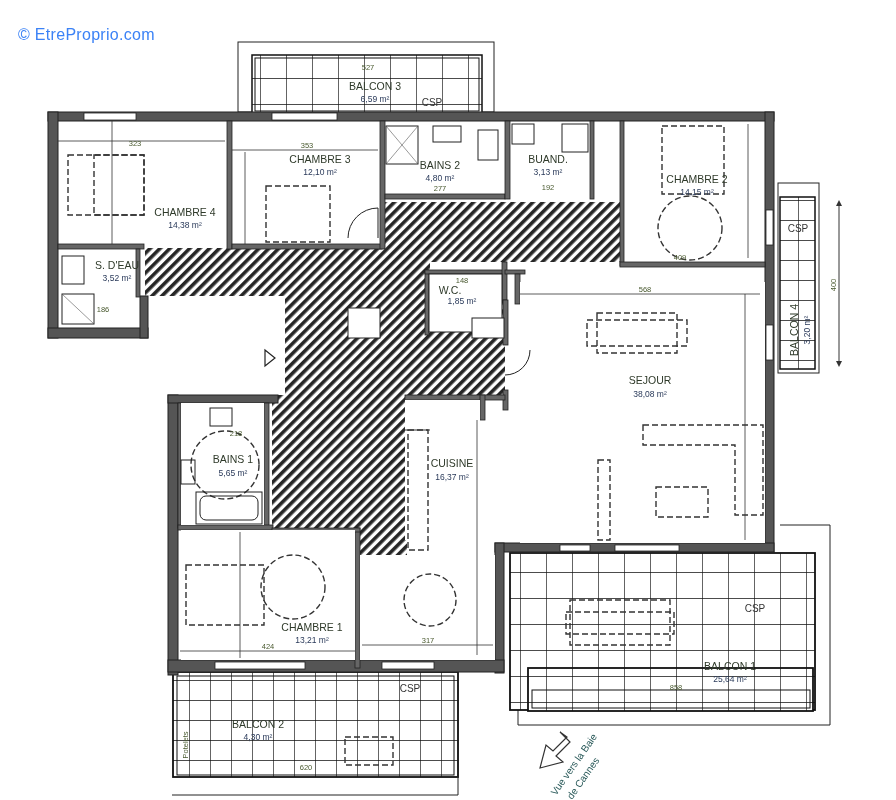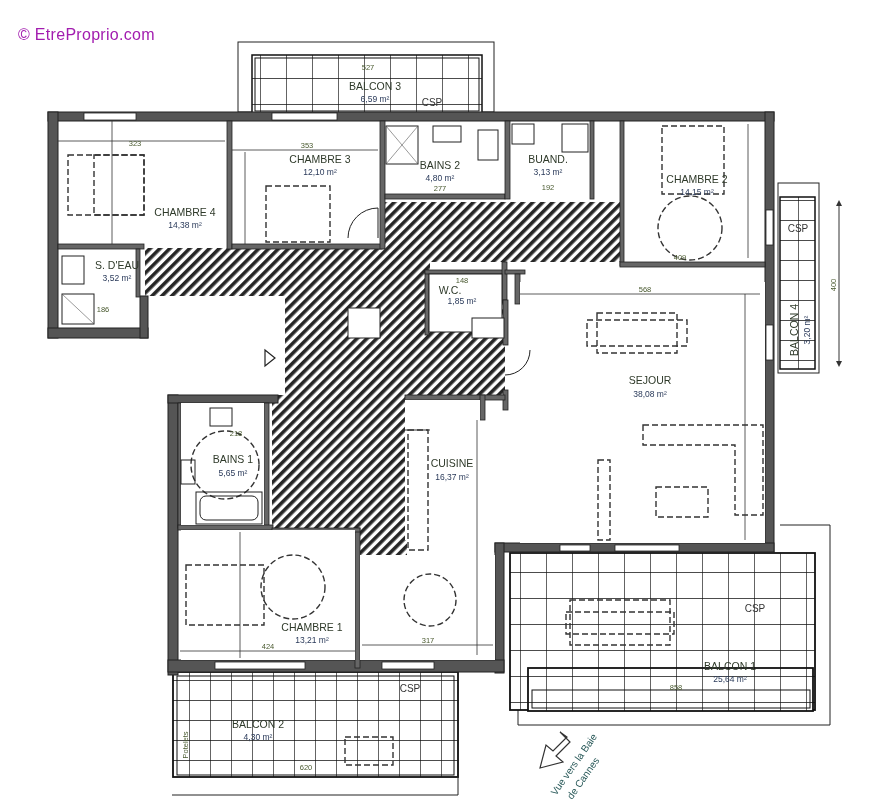--- a/index.html
+++ b/index.html
@@ -1,17 +1,17 @@
 <!DOCTYPE html>
 <html><head>
 <meta charset="utf-8">
 <style>
   html, body { margin:0; padding:0; background:#ffffff; }
   body { width:896px; height:800px; position:relative; overflow:hidden; font-family:"Liberation Sans", sans-serif; }
-  .watermark { position:absolute; left:18px; top:26px; font-size:16px; color:#a21caf; letter-spacing:0.3px; }
+  .watermark { position:absolute; left:18px; top:26px; font-size:16px; color:#3b82f6; letter-spacing:0.3px; }
   svg { position:absolute; left:0; top:0; }
   .room-label { font-family:"Liberation Sans", sans-serif; font-size:10.5px; fill:#2f3a2a; text-anchor:middle; }
   .room-area { font-family:"Liberation Sans", sans-serif; font-size:8.5px; fill:#2a3a5a; text-anchor:middle; }
   .dim { font-family:"Liberation Sans", sans-serif; font-size:7.5px; fill:#4a5a30; text-anchor:middle; }
   .csp { font-family:"Liberation Sans", sans-serif; font-size:10px; fill:#333; text-anchor:middle; }
   .view { font-family:"Liberation Sans", sans-serif; font-size:10px; fill:#2a5a5a; }
   .wall { fill:#555555; stroke:#222; stroke-width:1; }
   .thin { stroke:#222; stroke-width:1; fill:none; }
   .dash { stroke:#333; stroke-width:1.4; fill:none; stroke-dasharray:6 3; }
 </style>

